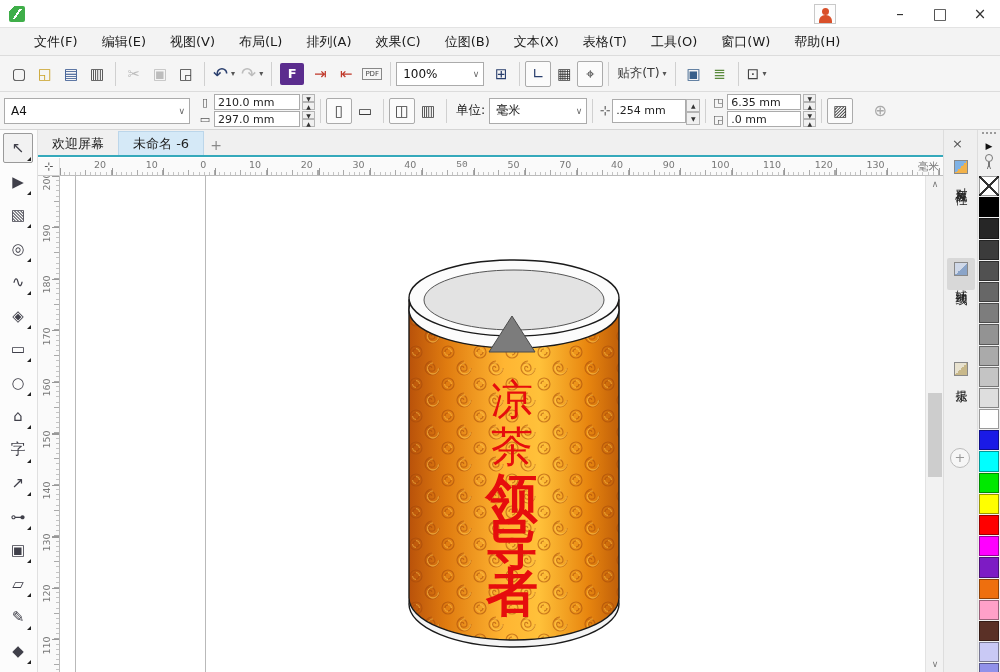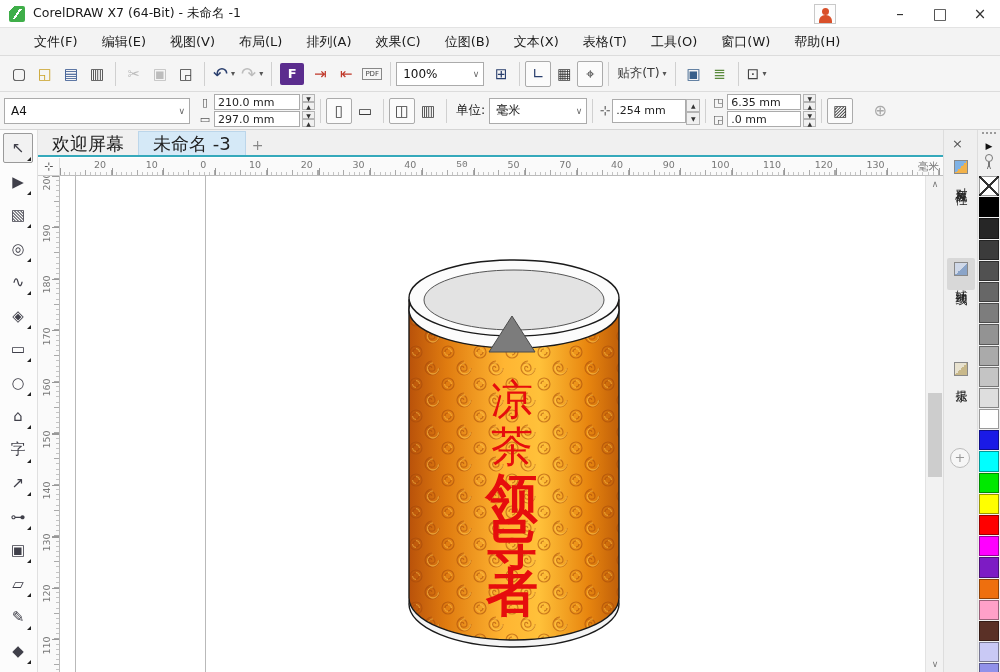--- a/index.html
+++ b/index.html
@@ -42,21 +42,21 @@
   .fld.w74 { width:74px; }
   .spin { display:flex; flex-direction:column; width:13px; }
   .spin span { height:8px; font-size:6px; line-height:8px; text-align:center; color:#333; border:1px solid #b5b5b5; background:#f0f0f0; }
   .spinv { display:flex; flex-direction:column; width:14px; height:24px; }
   .spinv span { flex:1; font-size:6px; line-height:11px; text-align:center; color:#333; border:1px solid #b5b5b5; background:#f0f0f0; }
   .mini-ic { font-size:11px; color:#555; width:14px; text-align:center; }
   .lbl { font-size:12.5px; color:#1a1a1a; margin:0 4px; }
 
   
   #tabrow { left:38px; top:130px; width:905px; height:26px; background:#f0f0f0; display:flex; align-items:flex-end; }
-  .doc-tab { height:25px; padding:0 14px; display:flex; align-items:center; font-size:18px; color:#222; }
+  .doc-tab { height:25px; padding:0 14px; display:flex; align-items:center; font-size:13px; color:#222; }
   .doc-tab.active { background:#d5e9f7; border:1px solid #bcd6ea; border-bottom:none; }
   #tab-new { width:24px; height:22px; display:flex; align-items:center; justify-content:center; color:#888; font-size:14px; }
   #teal-line { left:38px; top:155px; width:905px; height:2px; background:#35a9bb; }
 
   
   #toolbox { left:0; top:130px; width:38px; height:542px; background:#fcfcfc; border-right:1px solid #e0e0e0; }
   .tool { position:absolute; left:3px; width:30px; height:30px; display:flex; align-items:center; justify-content:center; font-size:15px; color:#40404a; border:1px solid transparent; border-radius:2px; }
   .tool.selected { border-color:#9a9a9a; background:#f2f2f2; }
   .tool:after { content:""; position:absolute; right:1px; bottom:1px; border-left:4px solid transparent; border-bottom:4px solid #222; }
 
@@ -107,21 +107,20 @@
       linear-gradient(45deg,transparent 46%,#333 46% 54%,transparent 54%),
       linear-gradient(-45deg,transparent 46%,#333 46% 54%,transparent 54%),#fff; }
 
   svg text { font-family:"DejaVu Sans","Liberation Sans",sans-serif; }
 </style>
 </head>
 <body>
 
 <div id="titlebar" class="abs">
   <div id="app-logo"></div>
-  <div id="title-text">CorelDRAW X7 (64-Bit) - 未命名 -1</div>
   <div id="titlebar-right">
     <div id="account-icon">
         <div class="head"></div>
         <div class="bodyp"></div>
       </div>
     <div class="winbtn">–</div>
     <div class="winbtn">□</div>
     <div class="winbtn">×</div>
   </div>
 </div>
@@ -296,21 +295,21 @@
   <div class="tb-btn boxed">
       <span>▨</span>
     </div>
   <div class="tb-btn" style="margin-left:14px;color:#aaa;">
       <span style="font-size:16px;">⊕</span>
     </div>
 </div>
 
 <div id="tabrow" class="abs">
   <div class="doc-tab">欢迎屏幕</div>
-  <div class="doc-tab active">未命名 -3</div>
+  <div class="doc-tab active">未命名 -6</div>
   <div id="tab-new">+</div>
 </div>
 <div id="teal-line" class="abs"></div>
 
 <div id="toolbox" class="abs">
     <div class="tool selected" style="top: 3px;">↖</div>
     <div class="tool" style="top: 36.5px;">▶</div>
     <div class="tool" style="top: 70px;">▧</div>
     <div class="tool" style="top: 103.5px;">◎</div>
     <div class="tool" style="top: 137px;">∿</div>

